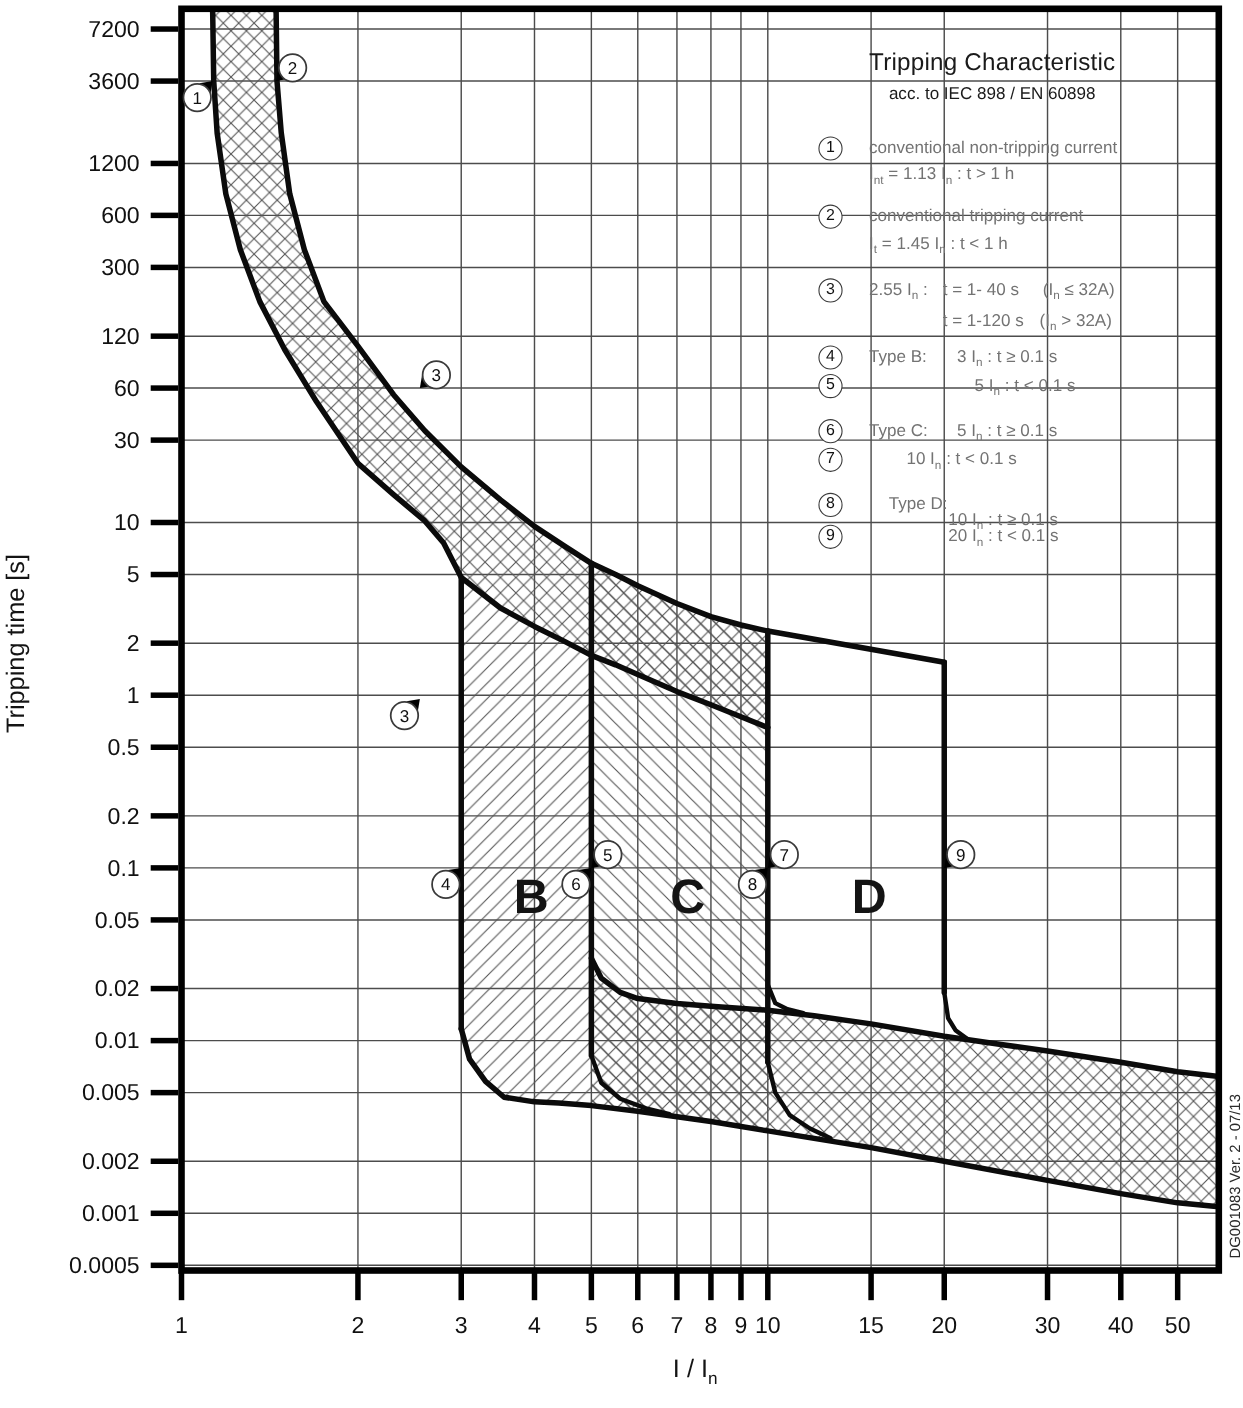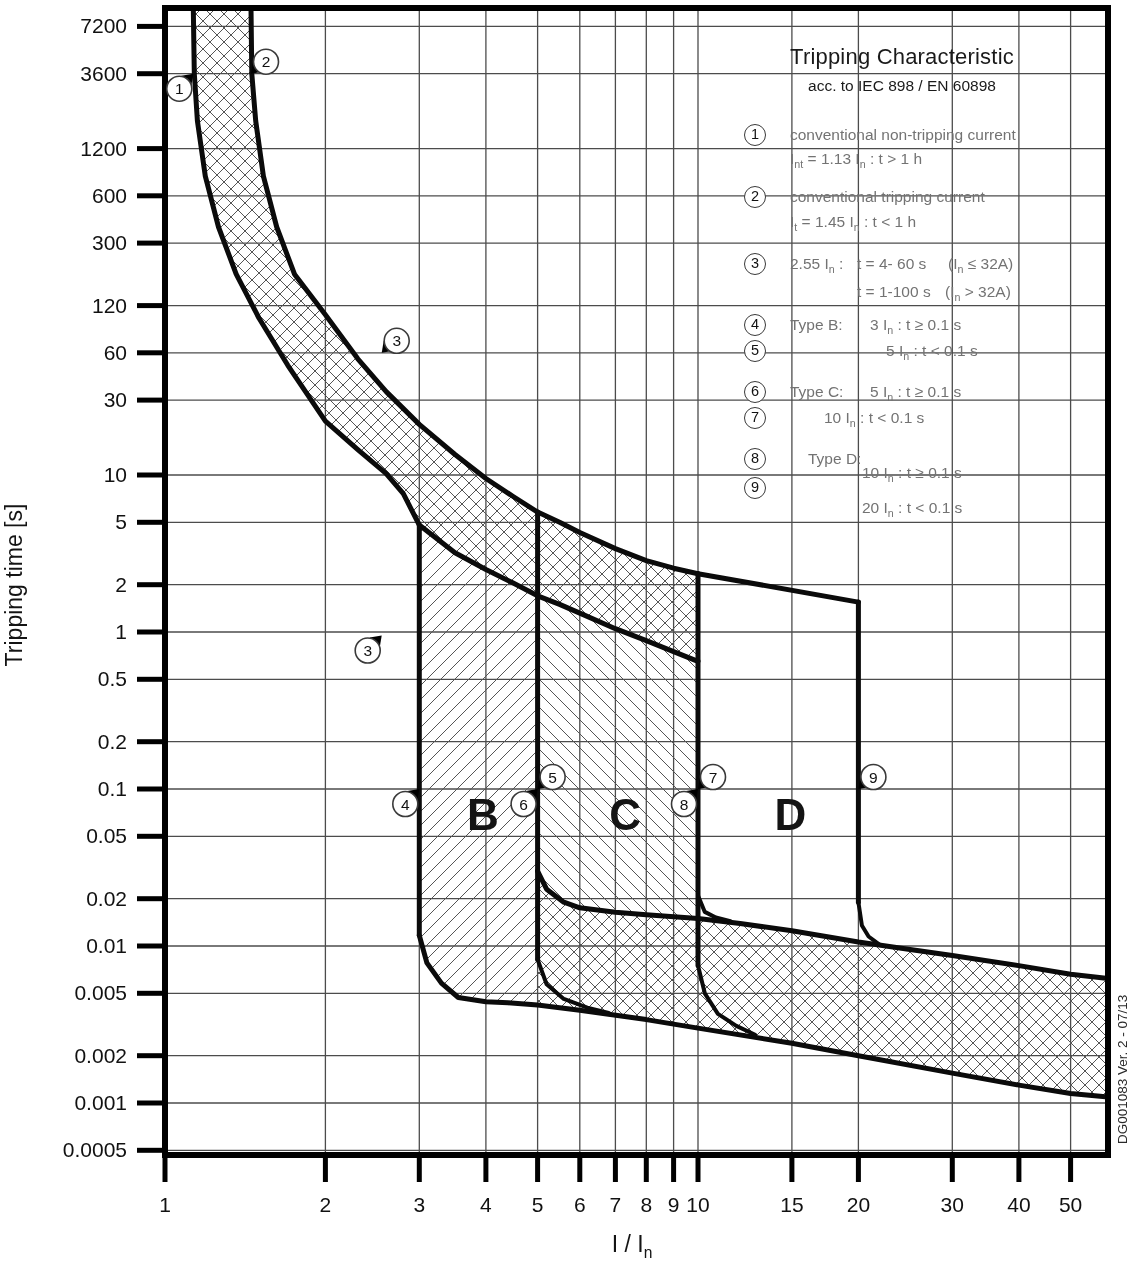--- a/index.html
+++ b/index.html
@@ -246,28 +246,28 @@
       <span class="lcircle" style="left: 744px; top: 340px;">5</span>
       <span class="lcircle" style="left: 744px; top: 381px;">6</span>
       <span class="lcircle" style="left: 744px; top: 407px;">7</span>
       <span class="lcircle" style="left: 744px; top: 448px;">8</span>
       <span class="lcircle" style="left: 744px; top: 477px;">9</span>
       <span class="ltext" style="left: 790px; top: 126px;">conventional non-tripping current</span>
       <span class="ltext" style="left: 746px; top: 150px; margin-left: 44px;">I<sub>nt</sub>  = 1.13 I<sub>n</sub> :  t &gt; 1 h</span>
       <span class="ltext" style="left: 790px; top: 188px;">conventional tripping current</span>
       <span class="ltext" style="left: 790px; top: 213px;">I<sub>t</sub>  = 1.45 I<sub>n</sub> :  t &lt; 1 h</span>
       <span class="ltext" style="left: 790px; top: 255px; text-align: center;">2.55 I<sub>n</sub> :</span>
-      <span class="ltext" style="left: 857px; top: 255px;">t = 4- 60 s</span>
+      <span class="ltext" style="left: 857px; top: 255px;">t = 1- 40 s</span>
       <span class="ltext" style="left: 948px; top: 255px;">(I<sub>n</sub> ≤ 32A)</span>
-      <span class="ltext" style="left: 857px; top: 283px;">t = 1-100 s</span>
+      <span class="ltext" style="left: 857px; top: 283px;">t = 1-120 s</span>
       <span class="ltext" style="left: 945px; top: 283px;">(I<sub>n</sub> &gt; 32A)</span>
       <span class="ltext" style="left: 790px; top: 316px; text-align: right;">Type B:</span>
       <span class="ltext" style="left: 870px; top: 316px;">3 I<sub>n</sub>  : t ≥ 0.1 s</span>
       <span class="ltext" style="left: 870px; top: 342px; margin-left: 16px;">5 I<sub>n</sub>  : t &lt; 0.1 s</span>
       <span class="ltext" style="left: 790px; top: 383px;">Type C:</span>
       <span class="ltext" style="left: 870px; top: 383px;">5 I<sub>n</sub>  : t ≥ 0.1 s</span>
       <span class="ltext" style="left: 824px; top: 409px;">10 I<sub>n</sub>  : t &lt; 0.1 s</span>
       <span class="ltext" style="left: 808px; top: 450px;">Type D:</span>
       <span class="ltext" style="left: 862px; top: 464px;">10 I<sub>n</sub>  : t ≥ 0.1 s</span>
-      <span class="ltext" style="left: 862px; top: 479px; margin-top: 20px;">20 I<sub>n</sub>  : t &lt; 0.1 s</span>
+      <span class="ltext" style="left: 862px; top: 479px;">20 I<sub>n</sub>  : t &lt; 0.1 s</span>
     </div>
 
 </div>
 
 </body></html>

